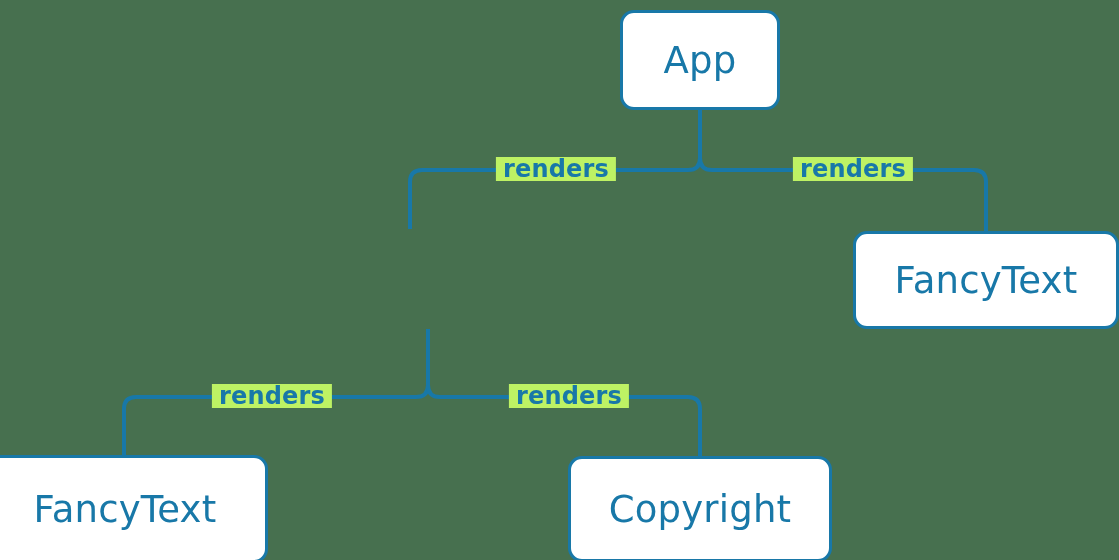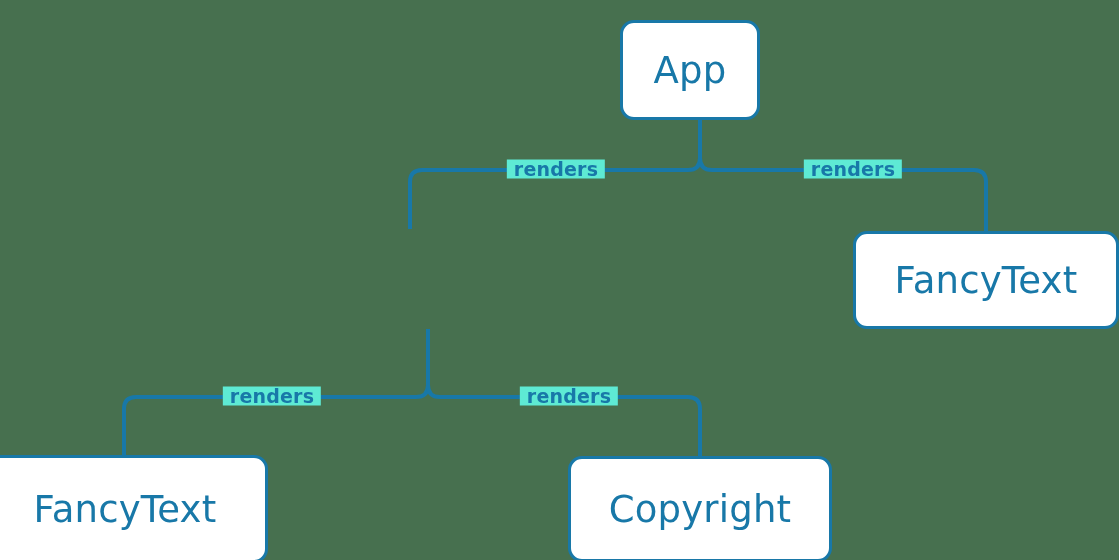--- a/index.html
+++ b/index.html
@@ -35,32 +35,32 @@
     color: #1878a8;
     font-size: 37px;
     font-weight: 400;
     letter-spacing: 0.2px;
     white-space: nowrap;
     z-index: 2;
   }
   .edge-label {
     position: absolute;
     color: #1878a8;
-    font-size: 19px;
+    font-size: 24px;
     font-weight: 600;
     letter-spacing: 0.2px;
     white-space: nowrap;
     z-index: 3;
     transform: translate(-50%, -50%);
-    background: #5eead4;
+    background: #bef264;
     padding: 0 7px;
     line-height: 1;
   }
   
-  #node-app            { left: 620px; top: 20px;   width: 140px; height: 100px; justify-content: center; }
+  #node-app            { left: 620px; top: 10px;   width: 160px; height: 100px; justify-content: center; }
   #node-inspiration    { left: 198px; top: 229px; width: 460px; height: 100px; }
   #node-fancytext-right{ left: 853px; top: 231px; width: 266px; height: 98px;  }
   #node-fancytext-left { left: -18px; top: 455px; width: 286px; height: 108px; }
   #node-copyright      { left: 568px; top: 456px; width: 264px; height: 106px; }
   
   #label-app-inspiration  { left: 556px; top: 169px; }
   #label-app-fancytext    { left: 853px; top: 169px; }
   #label-ig-fancytext     { left: 272px; top: 396px; }
   #label-ig-copyright     { left: 569px; top: 396px; }
 </style>

